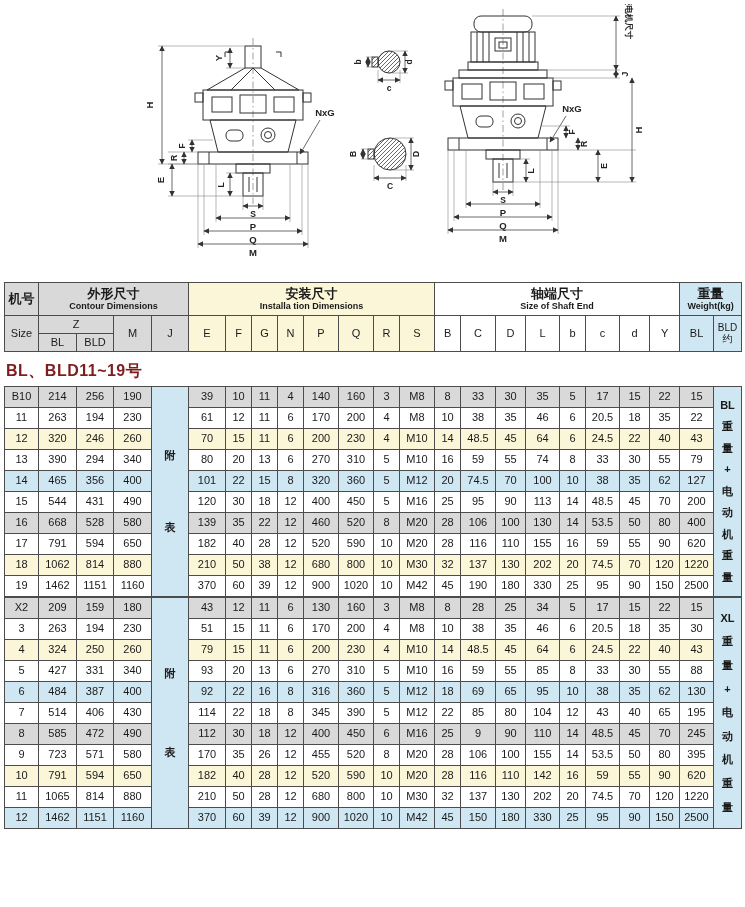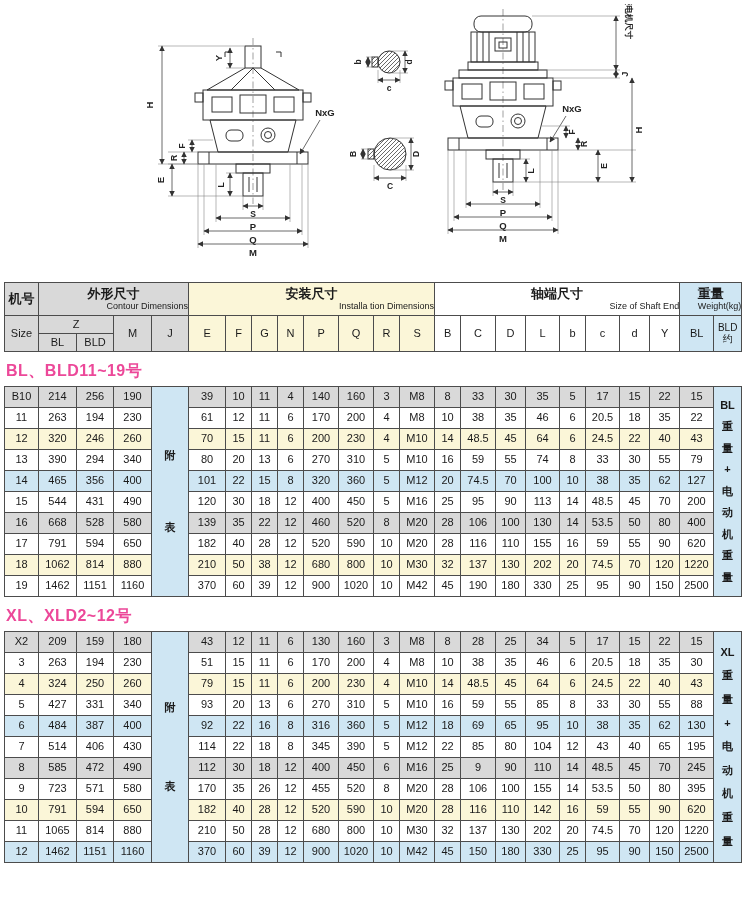--- a/index.html
+++ b/index.html
@@ -24,34 +24,34 @@
   .hatch-fill{fill:url(#hatch);stroke:#333;stroke-width:1;}
 
   
   table.spec{border-collapse:collapse;table-layout:fixed;width:737px;margin-left:4px;border:1.5px solid #2f2f2f;}
   table.spec th,table.spec td{border:1px solid #4c4c4c;text-align:center;vertical-align:middle;padding:0;overflow:hidden;font-size:11px;line-height:1.05;}
   table.spec td{height:20px;}
   .hr1 th{height:32px;}
   .hr2 th{height:17px;}
   .hr3 th{height:17px;}
   .h-zh{font-size:13px;font-weight:bold;}
-  .h-en{font-size:9px;font-weight:normal;margin-top:1px;text-align:right;}
+  .h-en{font-size:9px;font-weight:bold;margin-top:1px;}
   .h-letter{font-size:12px;font-weight:normal;}
   .h-size{font-size:10px;font-weight:normal;}
   .bg-gray{background:#d9d9d9;}
   .bg-cream{background:#fbf6d8;}
   .bg-white{background:#ffffff;}
   .bg-blue{background:#cfe6f3;}
   tr.tone-gray td{background:#d9d9d9;}
   tr.tone-white td{background:#ffffff;}
   tr.tone-cream td{background:#fbf6d8;}
   tr.tone-blue td{background:#cfe6f3;}
   table.spec td.vcell{background:#cfe6f3;}
   .vstack{display:flex;flex-direction:column;justify-content:space-evenly;align-items:center;font-size:11px;font-weight:bold;}
-  .section-title{font-size:16px;font-weight:bold;color:#ec4899;margin:9px 8px 4px 6px;letter-spacing:.5px;}
+  .section-title{font-size:16px;font-weight:bold;color:#7f1d1d;margin:9px 8px 4px 6px;letter-spacing:.5px;}
 </style>
 </head>
 <body>
 
 <div class="page">
 
 
   <div class="drawings">
   <svg width="745" height="278" viewBox="0 0 745 278">
     <defs>
@@ -608,21 +608,20 @@
           <td>330</td>
           <td>25</td>
           <td>95</td>
           <td>90</td>
           <td>150</td>
           <td>2500</td>
         </tr>
       </tbody>
   </table>
 
-  <div class="section-title">XL、XLD2~12号</div>
   <table class="spec body-table">
     <colgroup>
       <col style="width:34px">
         <col style="width:38px">
         <col style="width:37px">
         <col style="width:38px">
         <col style="width:37px">
       <col style="width:37px">
         <col style="width:26px">
         <col style="width:26px">

